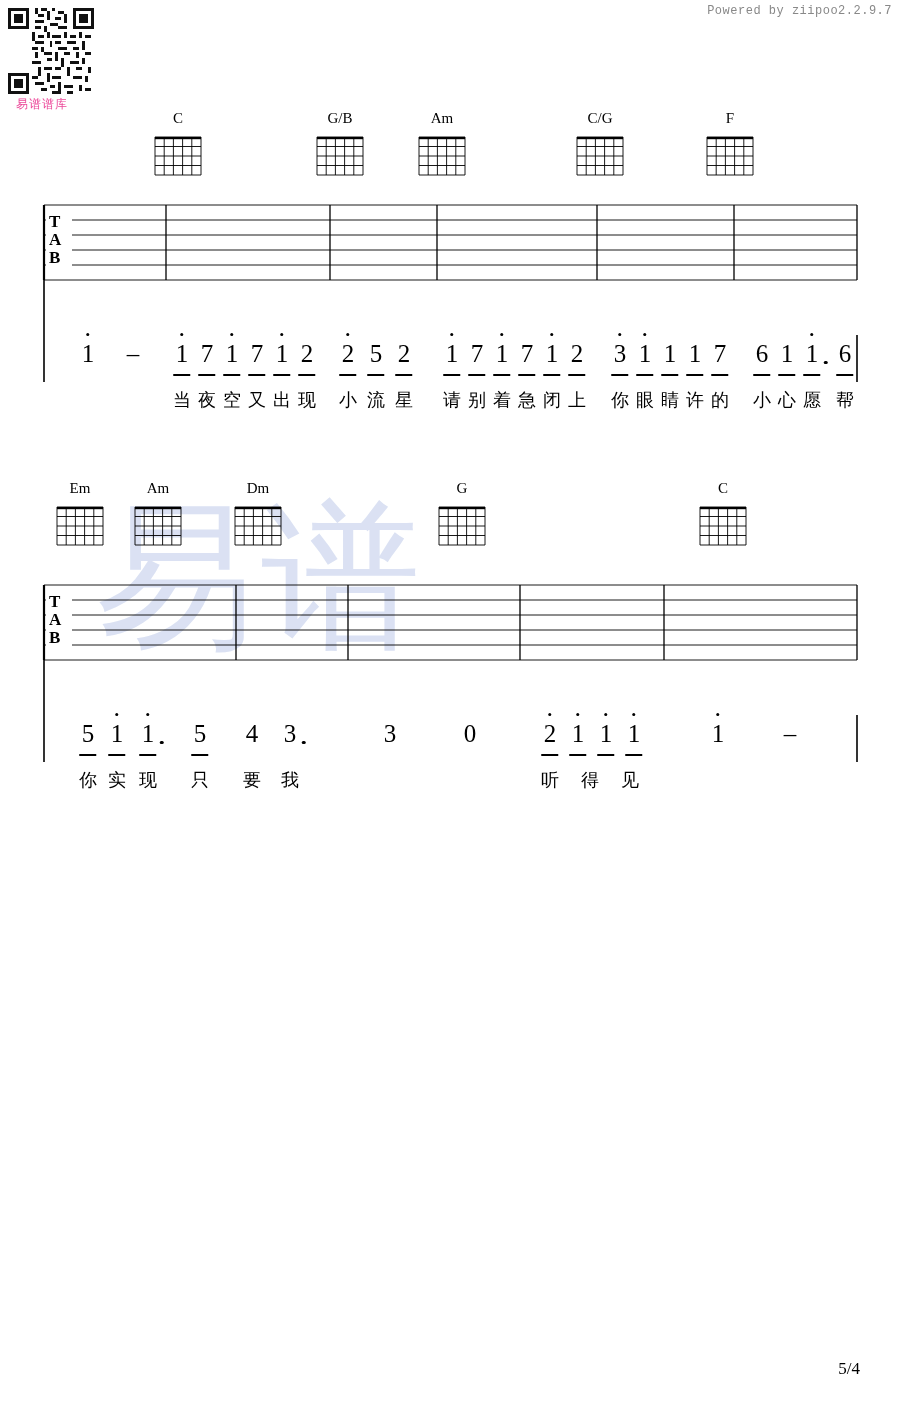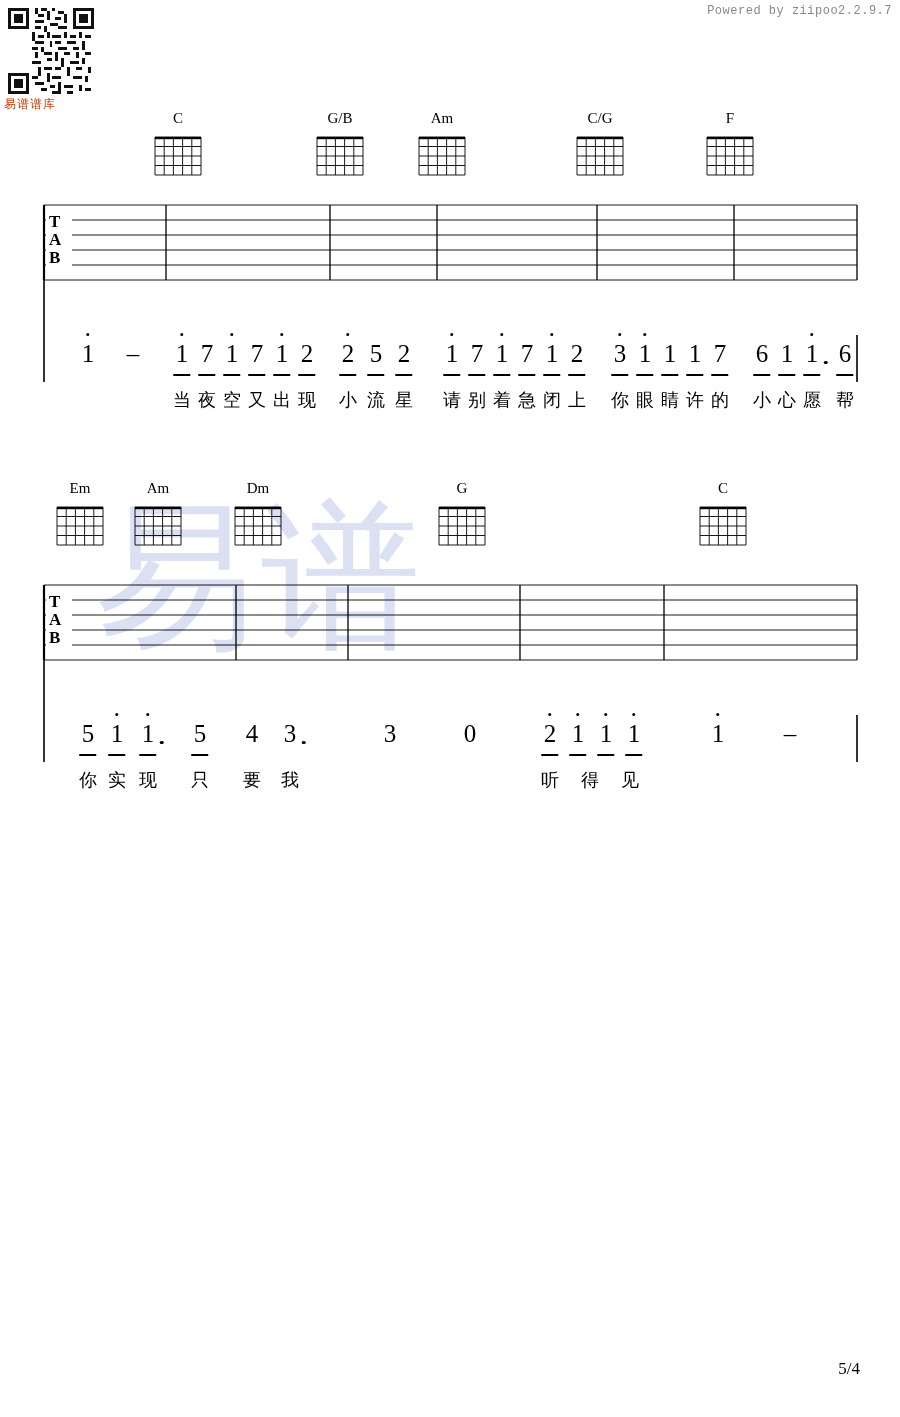--- a/index.html
+++ b/index.html
@@ -7,22 +7,22 @@
     width:900px;height:1417px;background:#ffffff;
     font-family:"Liberation Serif", serif;
     position:relative;overflow:hidden;
   }
   .page{position:absolute;left:0;top:0;width:900px;height:1417px;}
 
   
   .qr{position:absolute;left:8px;top:8px;width:86px;height:86px;}
   .qr svg{display:block;}
   .qr-label{
-    position:absolute;left:4px;top:96px;width:92px;
-    font-family:Liberation Serif, serif;font-size:12px;color:#c2410c;
+    position:absolute;left:16px;top:96px;width:92px;
+    font-family:Liberation Serif, serif;font-size:12px;color:#ec4899;
     letter-spacing:1px;
   }
 
   
   .powered{
     position:absolute;right:8px;top:4px;
     font-family:"Liberation Mono",monospace;font-size:12px;color:#888;
     letter-spacing:0.5px;
   }
 

